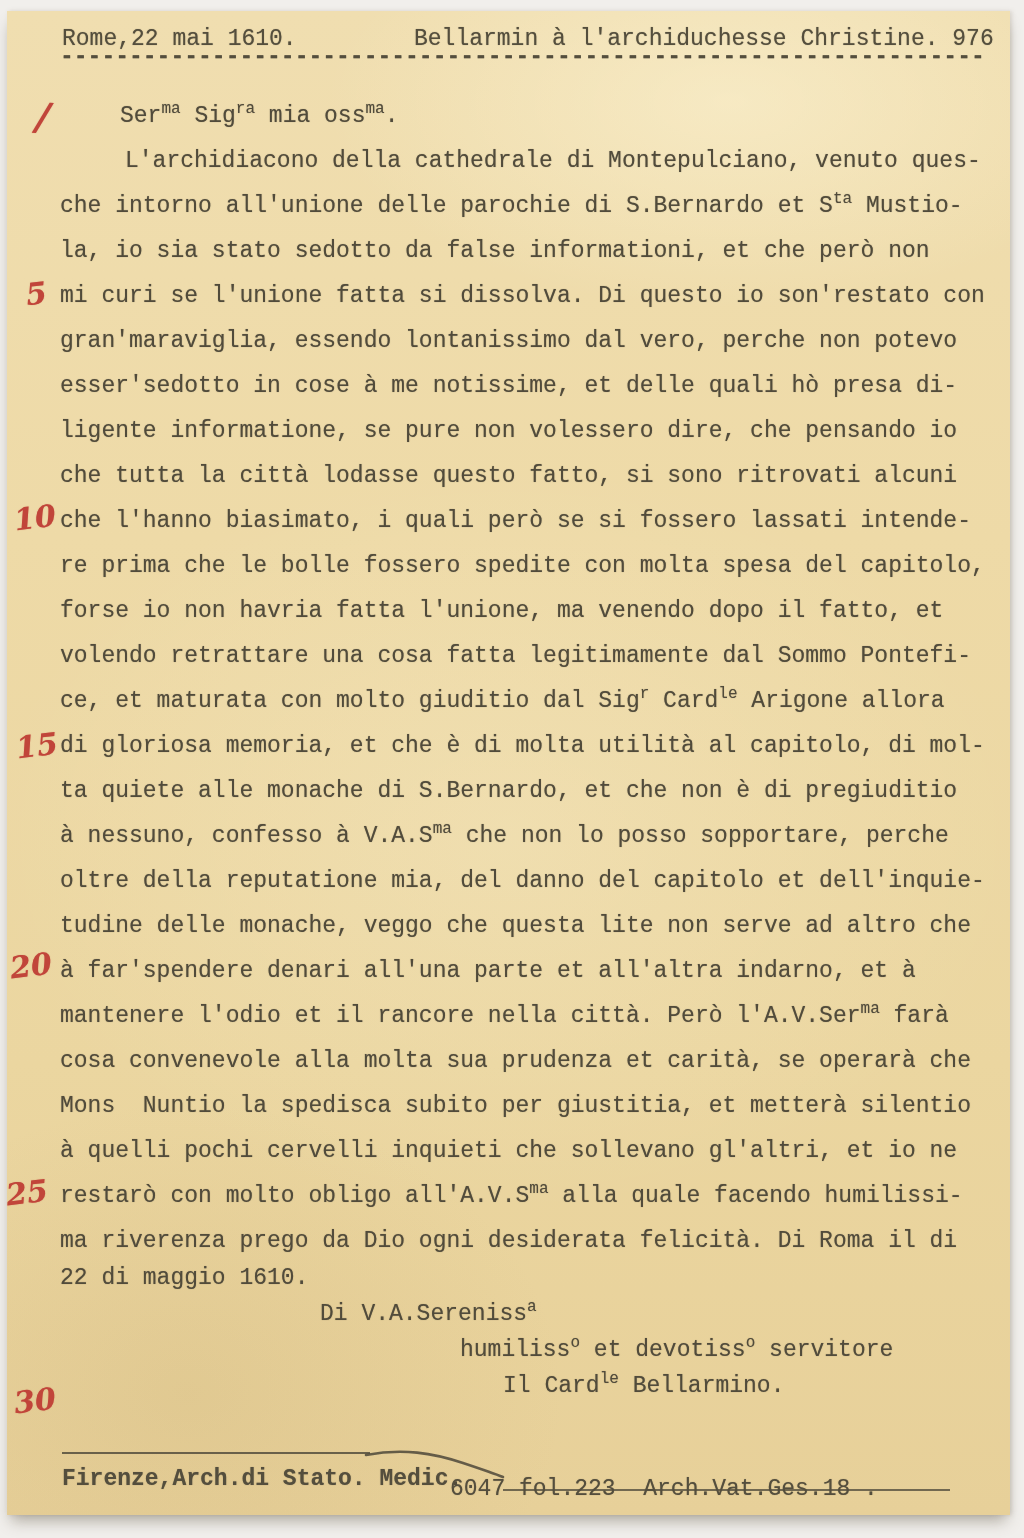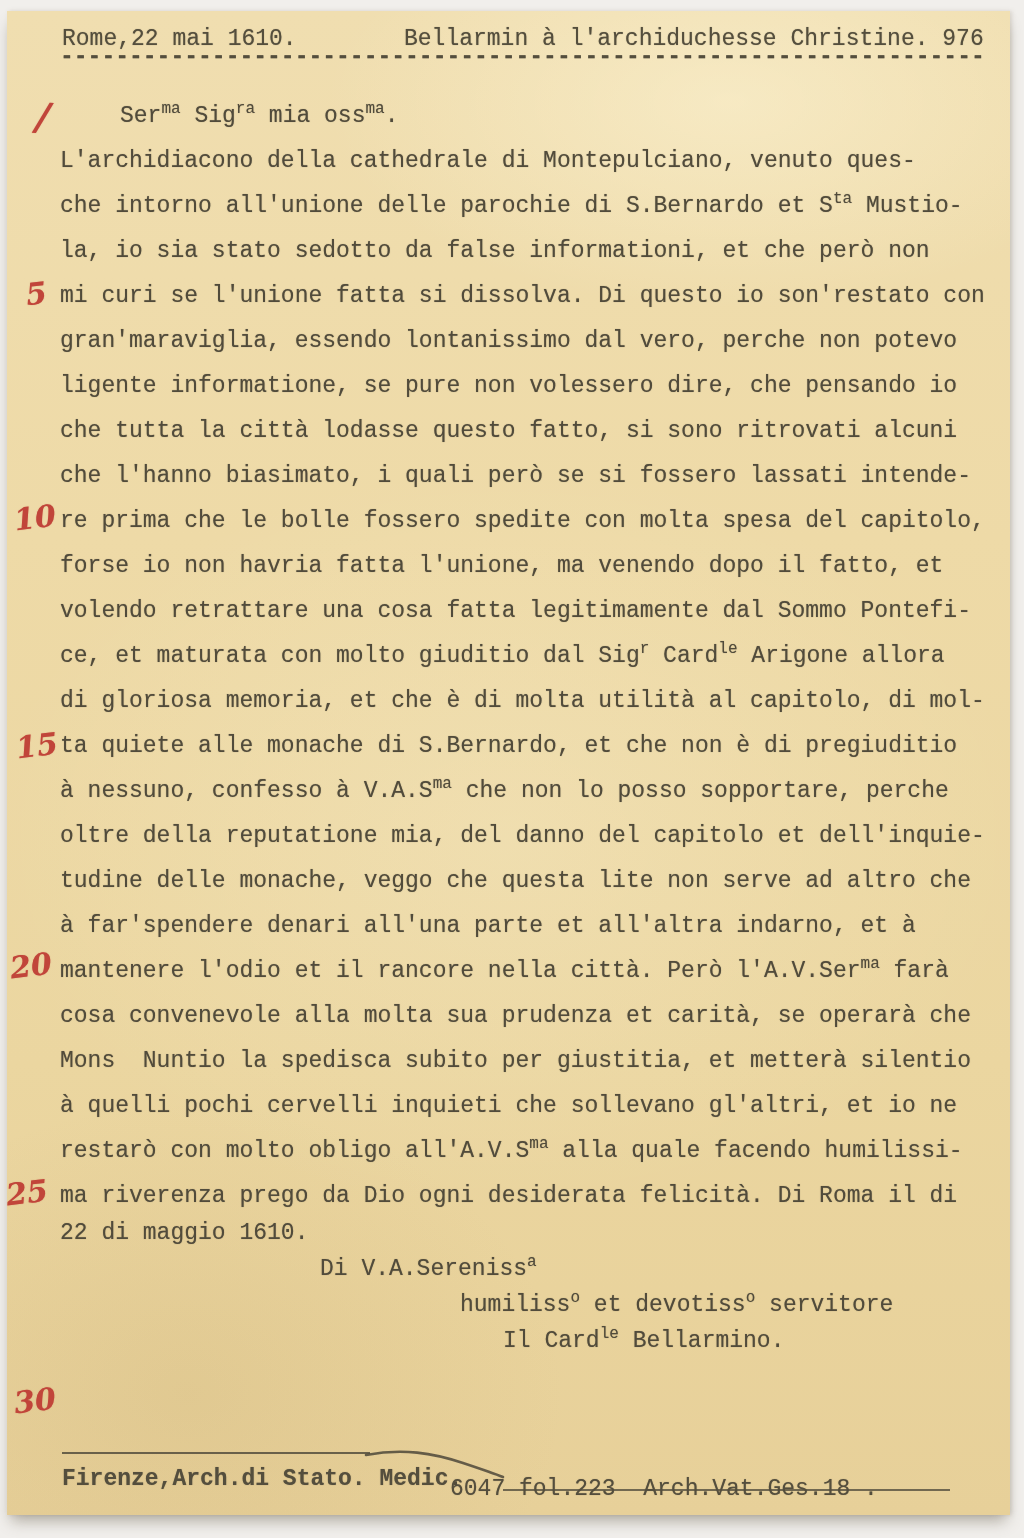--- a/index.html
+++ b/index.html
@@ -17,35 +17,35 @@
       radial-gradient(540px 420px at 18% 92%, rgba(186,156,96,.16), transparent 70%),
       radial-gradient(700px 500px at 50% 55%, rgba(255,250,230,.18), transparent 75%),
       linear-gradient(180deg,#f0deb0 0%,#eedaa7 35%,#ebd6a0 70%,#e7d099 100%);
     box-shadow:0 10px 14px -4px rgba(100,90,70,.45), 2px 0 4px rgba(150,140,120,.25);
   }
   .hdr{
     position:absolute;top:26px;font-size:23px;color:#544e3d;
     text-shadow:0 0 1px rgba(84,78,61,.55);white-space:pre;
   }
   #hdr-left{left:62px;}
-  #hdr-right{left:404px;}
+  #hdr-right{left:414px;}
   .divider{
     position:absolute;left:60px;top:44px;font-size:23px;font-weight:bold;
     color:#544e3d;letter-spacing:0px;white-space:pre;
     text-shadow:0 1px 0 rgba(84,78,61,.35);
   }
   .lines{
     position:absolute;left:60px;top:94px;width:935px;
     font-size:23px;color:#514b3b;
     text-shadow:0 0 1px rgba(81,75,59,.5);
   }
   .ln{line-height:45px;white-space:pre;}
   .ln sup{font-size:16px;vertical-align:9px;line-height:0;}
   .ln.sal{margin-left:60px;}
-  .ln.para{}
+  .ln.para{margin-left:65px;}
   .ln.sm{line-height:36px;}
   .ln.first-sm{margin-top:-4px;}
   .ln.sig-date{margin-left:260px;}
   .ln.sig-serv{margin-left:400px;}
   .ln.sig-name{margin-left:443px;}
   .mnum{
     position:absolute;
     font-family:"DejaVu Serif","Liberation Serif",serif;
     font-style:italic;font-weight:bold;
     color:#c1453a;font-size:30px;
@@ -80,20 +80,21 @@
   <div class="hdr" id="hdr-right">Bellarmin à l'archiduchesse Christine. 976</div>
   <div class="divider">-------------------------------------------------------------------</div>
 
   <div class="lines">
       <div class="ln sal"><span>Ser</span><sup>ma</sup><span> Sig</span><sup>ra</sup><span> mia oss</span><sup>ma</sup><span>.</span></div>
       <div class="ln para"><span>L'archidiacono della cathedrale di Montepulciano, venuto ques-</span></div>
       <div class="ln "><span>che intorno all'unione delle parochie di S.Bernardo et S</span><sup>ta</sup><span> Mustio-</span></div>
       <div class="ln "><span>la, io sia stato sedotto da false informationi, et che però non</span></div>
       <div class="ln "><span>mi curi se l'unione fatta si dissolva. Di questo io son'restato con</span></div>
       <div class="ln "><span>gran'maraviglia, essendo lontanissimo dal vero, perche non potevo</span></div>
+      <div class="ln "><span>esser'sedotto in cose à me notissime, et delle quali hò presa di-</span></div>
       <div class="ln "><span>ligente informatione, se pure non volessero dire, che pensando io</span></div>
       <div class="ln "><span>che tutta la città lodasse questo fatto, si sono ritrovati alcuni</span></div>
       <div class="ln "><span>che l'hanno biasimato, i quali però se si fossero lassati intende-</span></div>
       <div class="ln "><span>re prima che le bolle fossero spedite con molta spesa del capitolo,</span></div>
       <div class="ln "><span>forse io non havria fatta l'unione, ma venendo dopo il fatto, et</span></div>
       <div class="ln "><span>volendo retrattare una cosa fatta legitimamente dal Sommo Pontefi-</span></div>
       <div class="ln "><span>ce, et maturata con molto giuditio dal Sig</span><sup>r</sup><span> Card</span><sup>le</sup><span> Arigone allora</span></div>
       <div class="ln "><span>di gloriosa memoria, et che è di molta utilità al capitolo, di mol-</span></div>
       <div class="ln "><span>ta quiete alle monache di S.Bernardo, et che non è di pregiuditio</span></div>
       <div class="ln "><span>à nessuno, confesso à V.A.S</span><sup>ma</sup><span> che non lo posso sopportare, perche</span></div>

